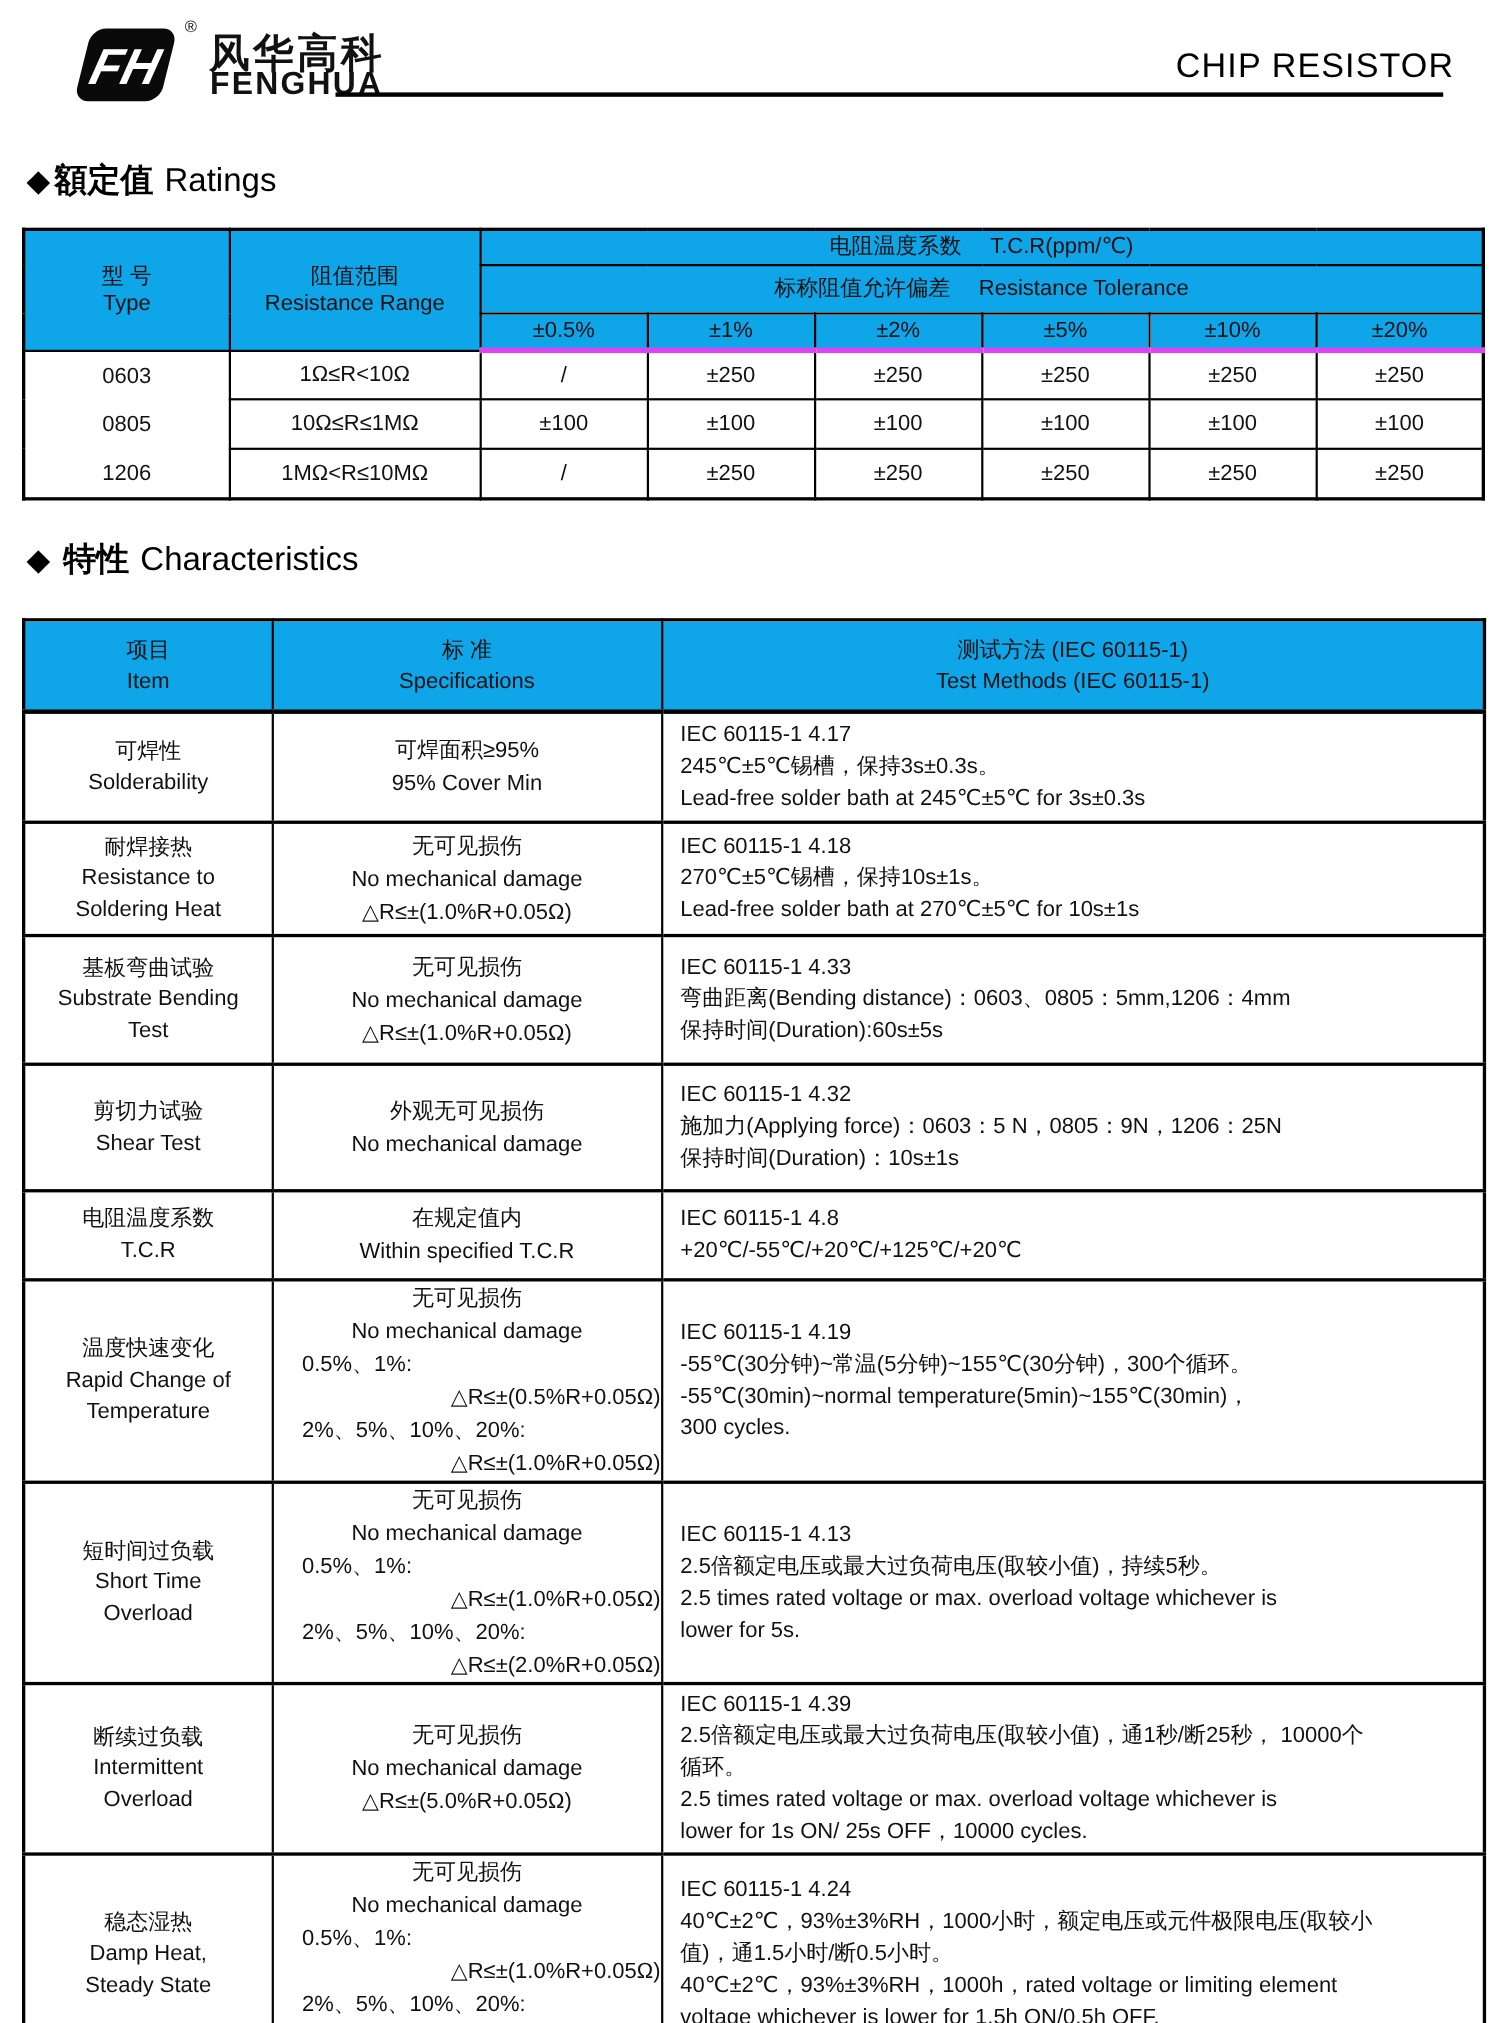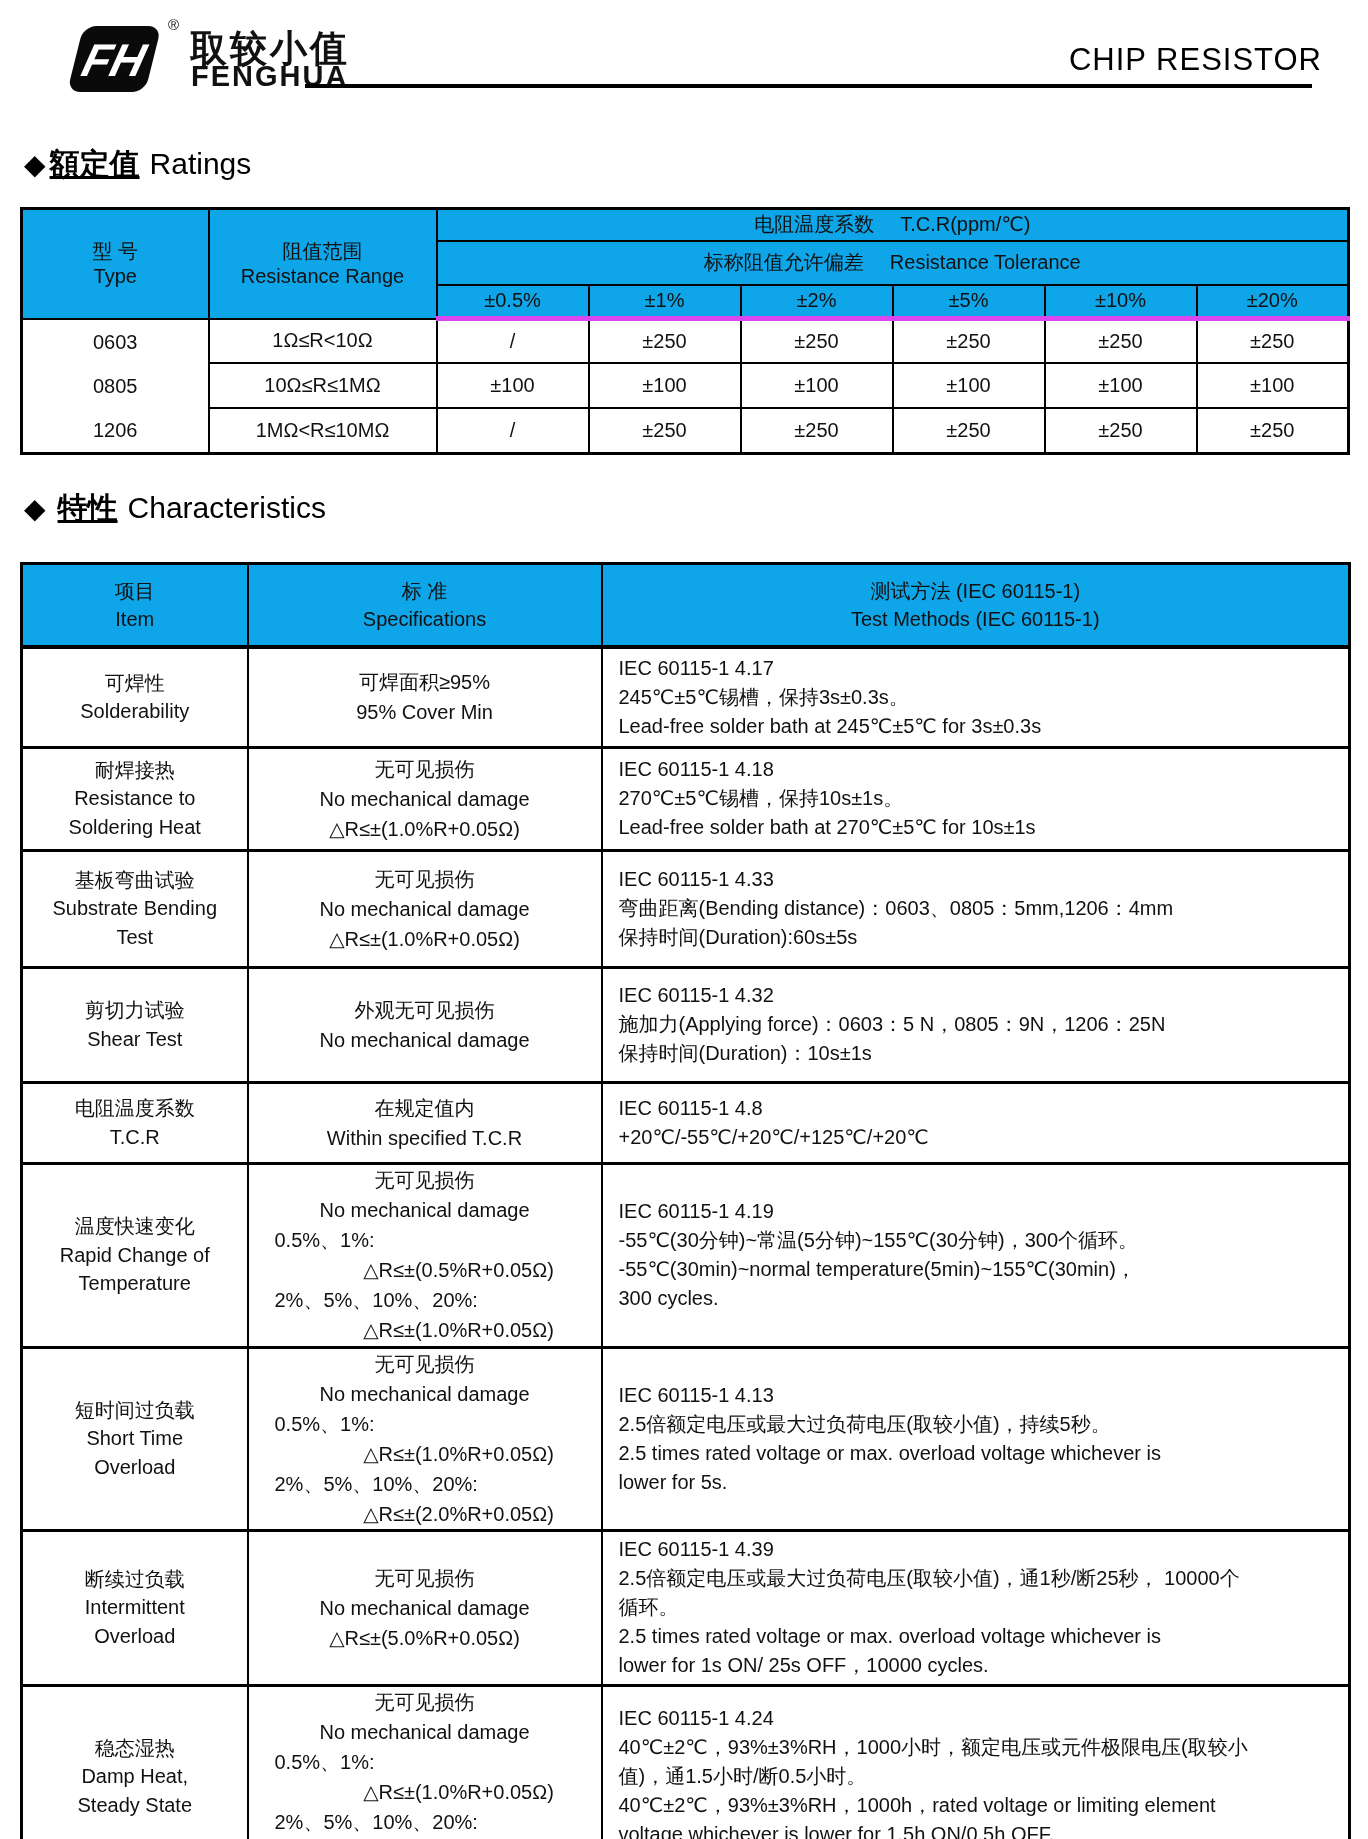--- a/index.html
+++ b/index.html
@@ -11,21 +11,21 @@
   .logo-mark{position:absolute;left:66px;top:24px;width:100px;height:70px;}
   .reg-mark{position:absolute;left:168px;top:16px;font-size:15px;color:#111;}
   .brand-zh{position:absolute;left:190px;top:24px;font-size:37px;font-weight:bold;letter-spacing:3px;}
   .brand-en{position:absolute;left:191px;top:60px;font-size:29px;font-weight:bold;letter-spacing:2px;}
   .doc-title{position:absolute;right:46px;top:42px;font-size:31px;letter-spacing:1px;color:#000;text-align:right;}
   .hdr-rule{position:absolute;left:305px;top:84px;width:1007px;height:4px;background:#000;}
 
   
   .sec-head{position:absolute;left:24px;font-size:30px;color:#000;white-space:nowrap;}
   .sec-head .dia{font-size:28px;margin-right:4px;}
-  .sec-head .zh{font-weight:bold;text-decoration:underline;}
+  .sec-head .zh{font-weight:bold;}
   .sec-head .en{font-weight:normal;margin-left:10px;}
   #ratings-head{top:144px;}
   #chars-head{top:488px;}
   #chars-head .dia{margin-right:12px;}
 
   
   table{border-collapse:collapse;table-layout:fixed;}
   td{border:2px solid #000;font-size:20px;color:#111;text-align:center;vertical-align:middle;
      padding:0;overflow:hidden;}
   .hc{background:#0ea5e9;}
@@ -45,37 +45,37 @@
 
   
   .chars{position:absolute;left:20px;top:562px;width:1329px;border:3px solid #000;}
   .chars td{border-top:1px solid #be185d;border-bottom:3px solid #000;line-height:1.42;}
   .chars .chdr td{height:80px;border-bottom:4px solid #000;}
   .chars .item .zh{font-size:20px;}
   .chars .item .en{font-size:20px;}
   .chars .spec{font-size:20px;}
   .chars .spec .sl{line-height:30px;}
   .chars .spec .l{text-align:left;padding-left:26px;}
-  .chars .spec .i{text-align:center;padding-left:68px;}
+  .chars .spec .i{text-align:right;padding-left:68px;}
   .chars .test{text-align:left;padding-left:16px;padding-right:6px;font-size:20px;line-height:29px;}
 </style>
 </head>
 <body>
 
 <div class="page">
 
   <div class="hdr-band">
     <svg class="logo-mark" viewBox="0 0 100 70">
       <g transform="skewX(-14) translate(18,0)">
         <rect x="0" y="2" width="78" height="66" rx="13" fill="#0a0a0a"></rect>
         <text x="39" y="52" text-anchor="middle" font-family="Liberation Sans, DejaVu Sans, sans-serif" font-size="46" font-weight="bold" font-style="italic" fill="#ffffff">FH</text>
       </g>
     </svg>
     <div class="reg-mark">®</div>
-    <div class="brand-zh">取较小值</div>
+    <div class="brand-zh">风华高科</div>
     <div class="brand-en">FENGHUA</div>
     <div class="doc-title">CHIP RESISTOR</div>
     <div class="hdr-rule"></div>
   </div>
 
   <div class="sec-head" id="ratings-head">
     <span class="dia">◆</span><span class="zh">額定值</span><span class="en">Ratings</span>
   </div>
 
   <table class="ratings">

